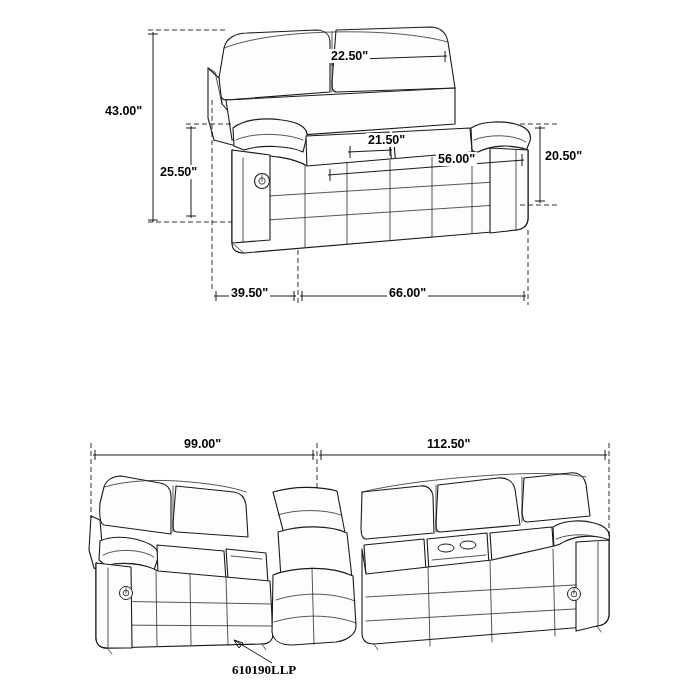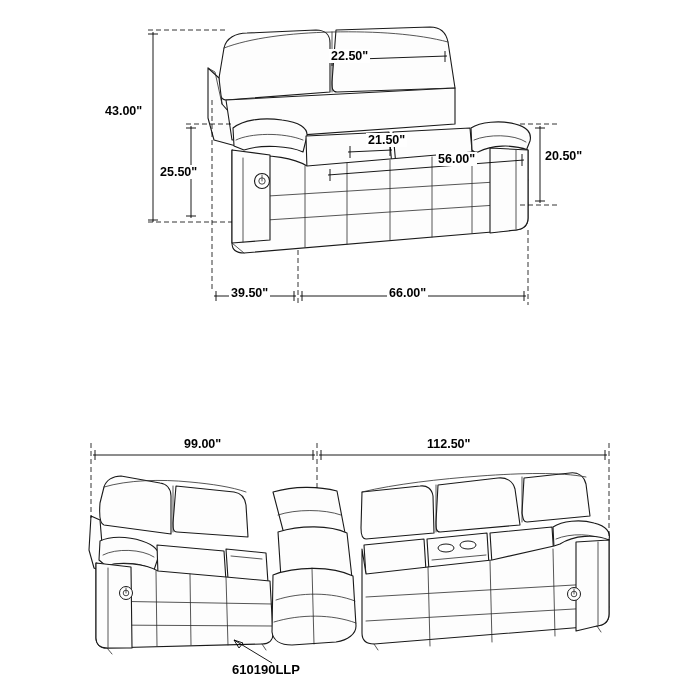--- a/index.html
+++ b/index.html
@@ -28,21 +28,21 @@
     font-size: 12.5px;
     font-weight: bold;
     color: #000000;
     white-space: nowrap;
     background: #ffffff;
     padding: 0 2px;
     line-height: 14px;
   }
   .partnum {
     position: absolute;
-    font-family: Liberation Sans, sans-serif;
+    font-family: Liberation Serif, serif;
     font-size: 13px;
     font-weight: bold;
     color: #000000;
     white-space: nowrap;
   }
   .sofa-fill {
     fill: #fdfdfd;
     stroke: #1a1a1a;
     stroke-width: 1.1;
     stroke-linejoin: round;

